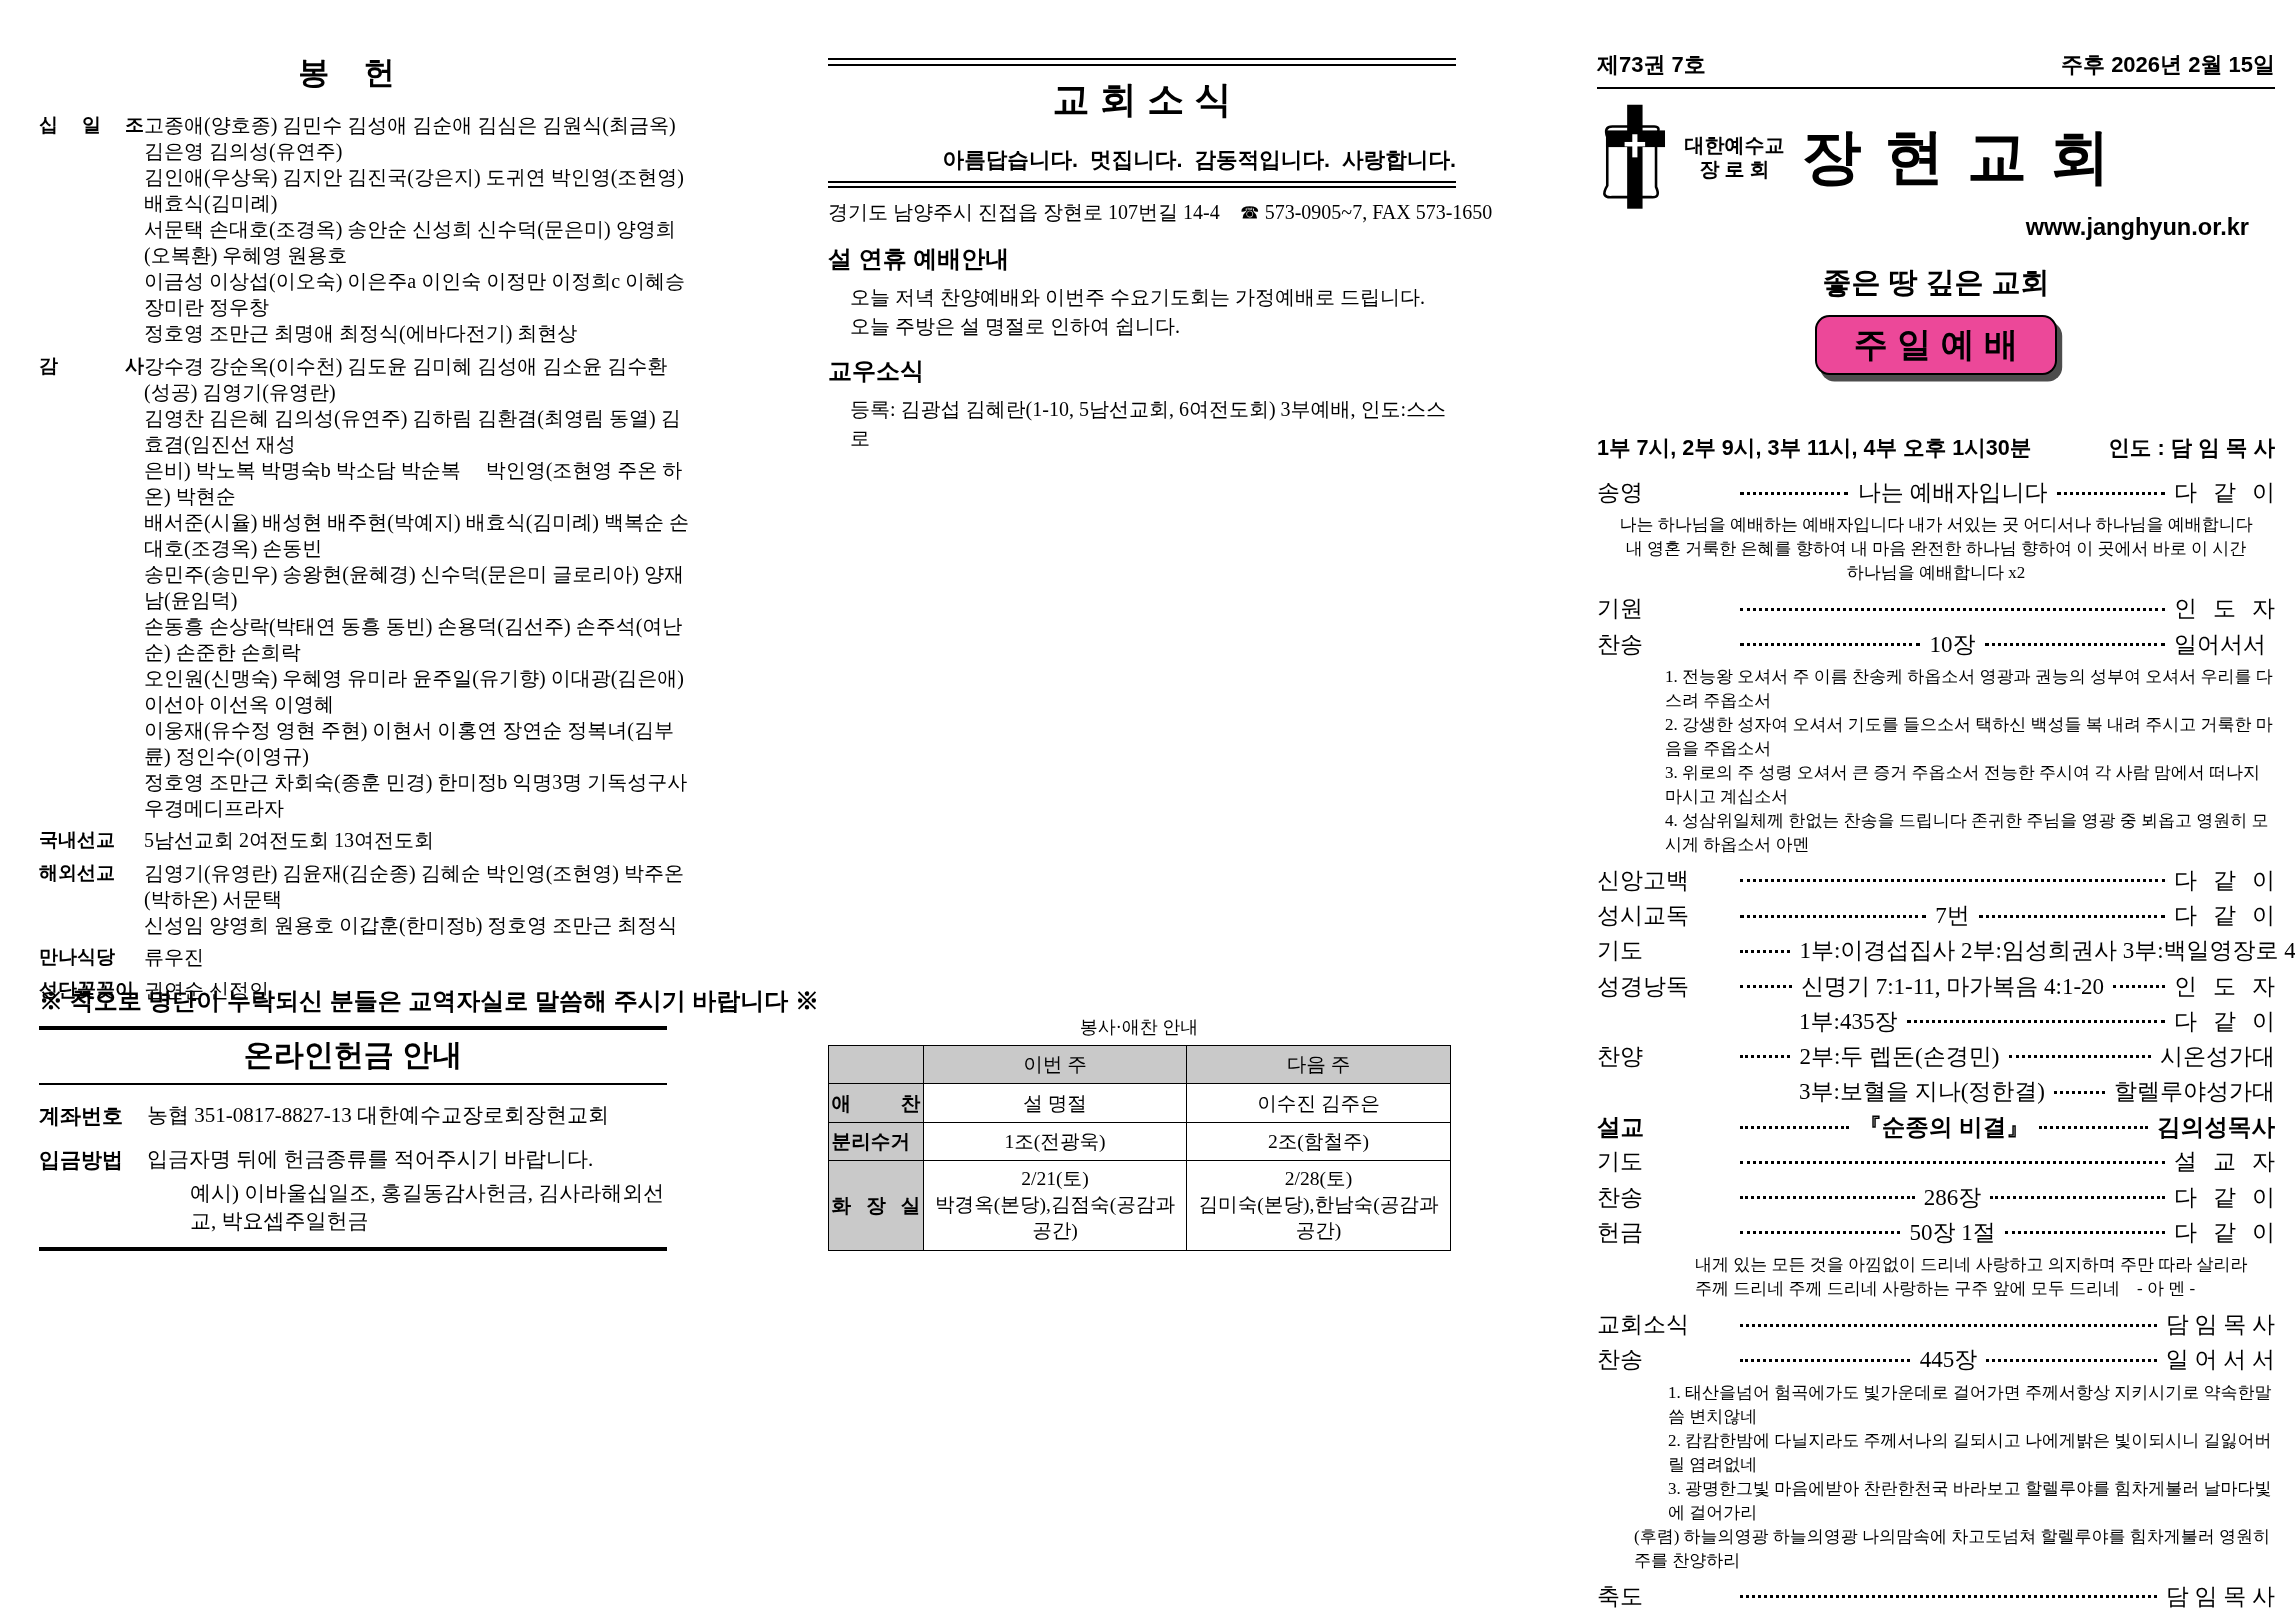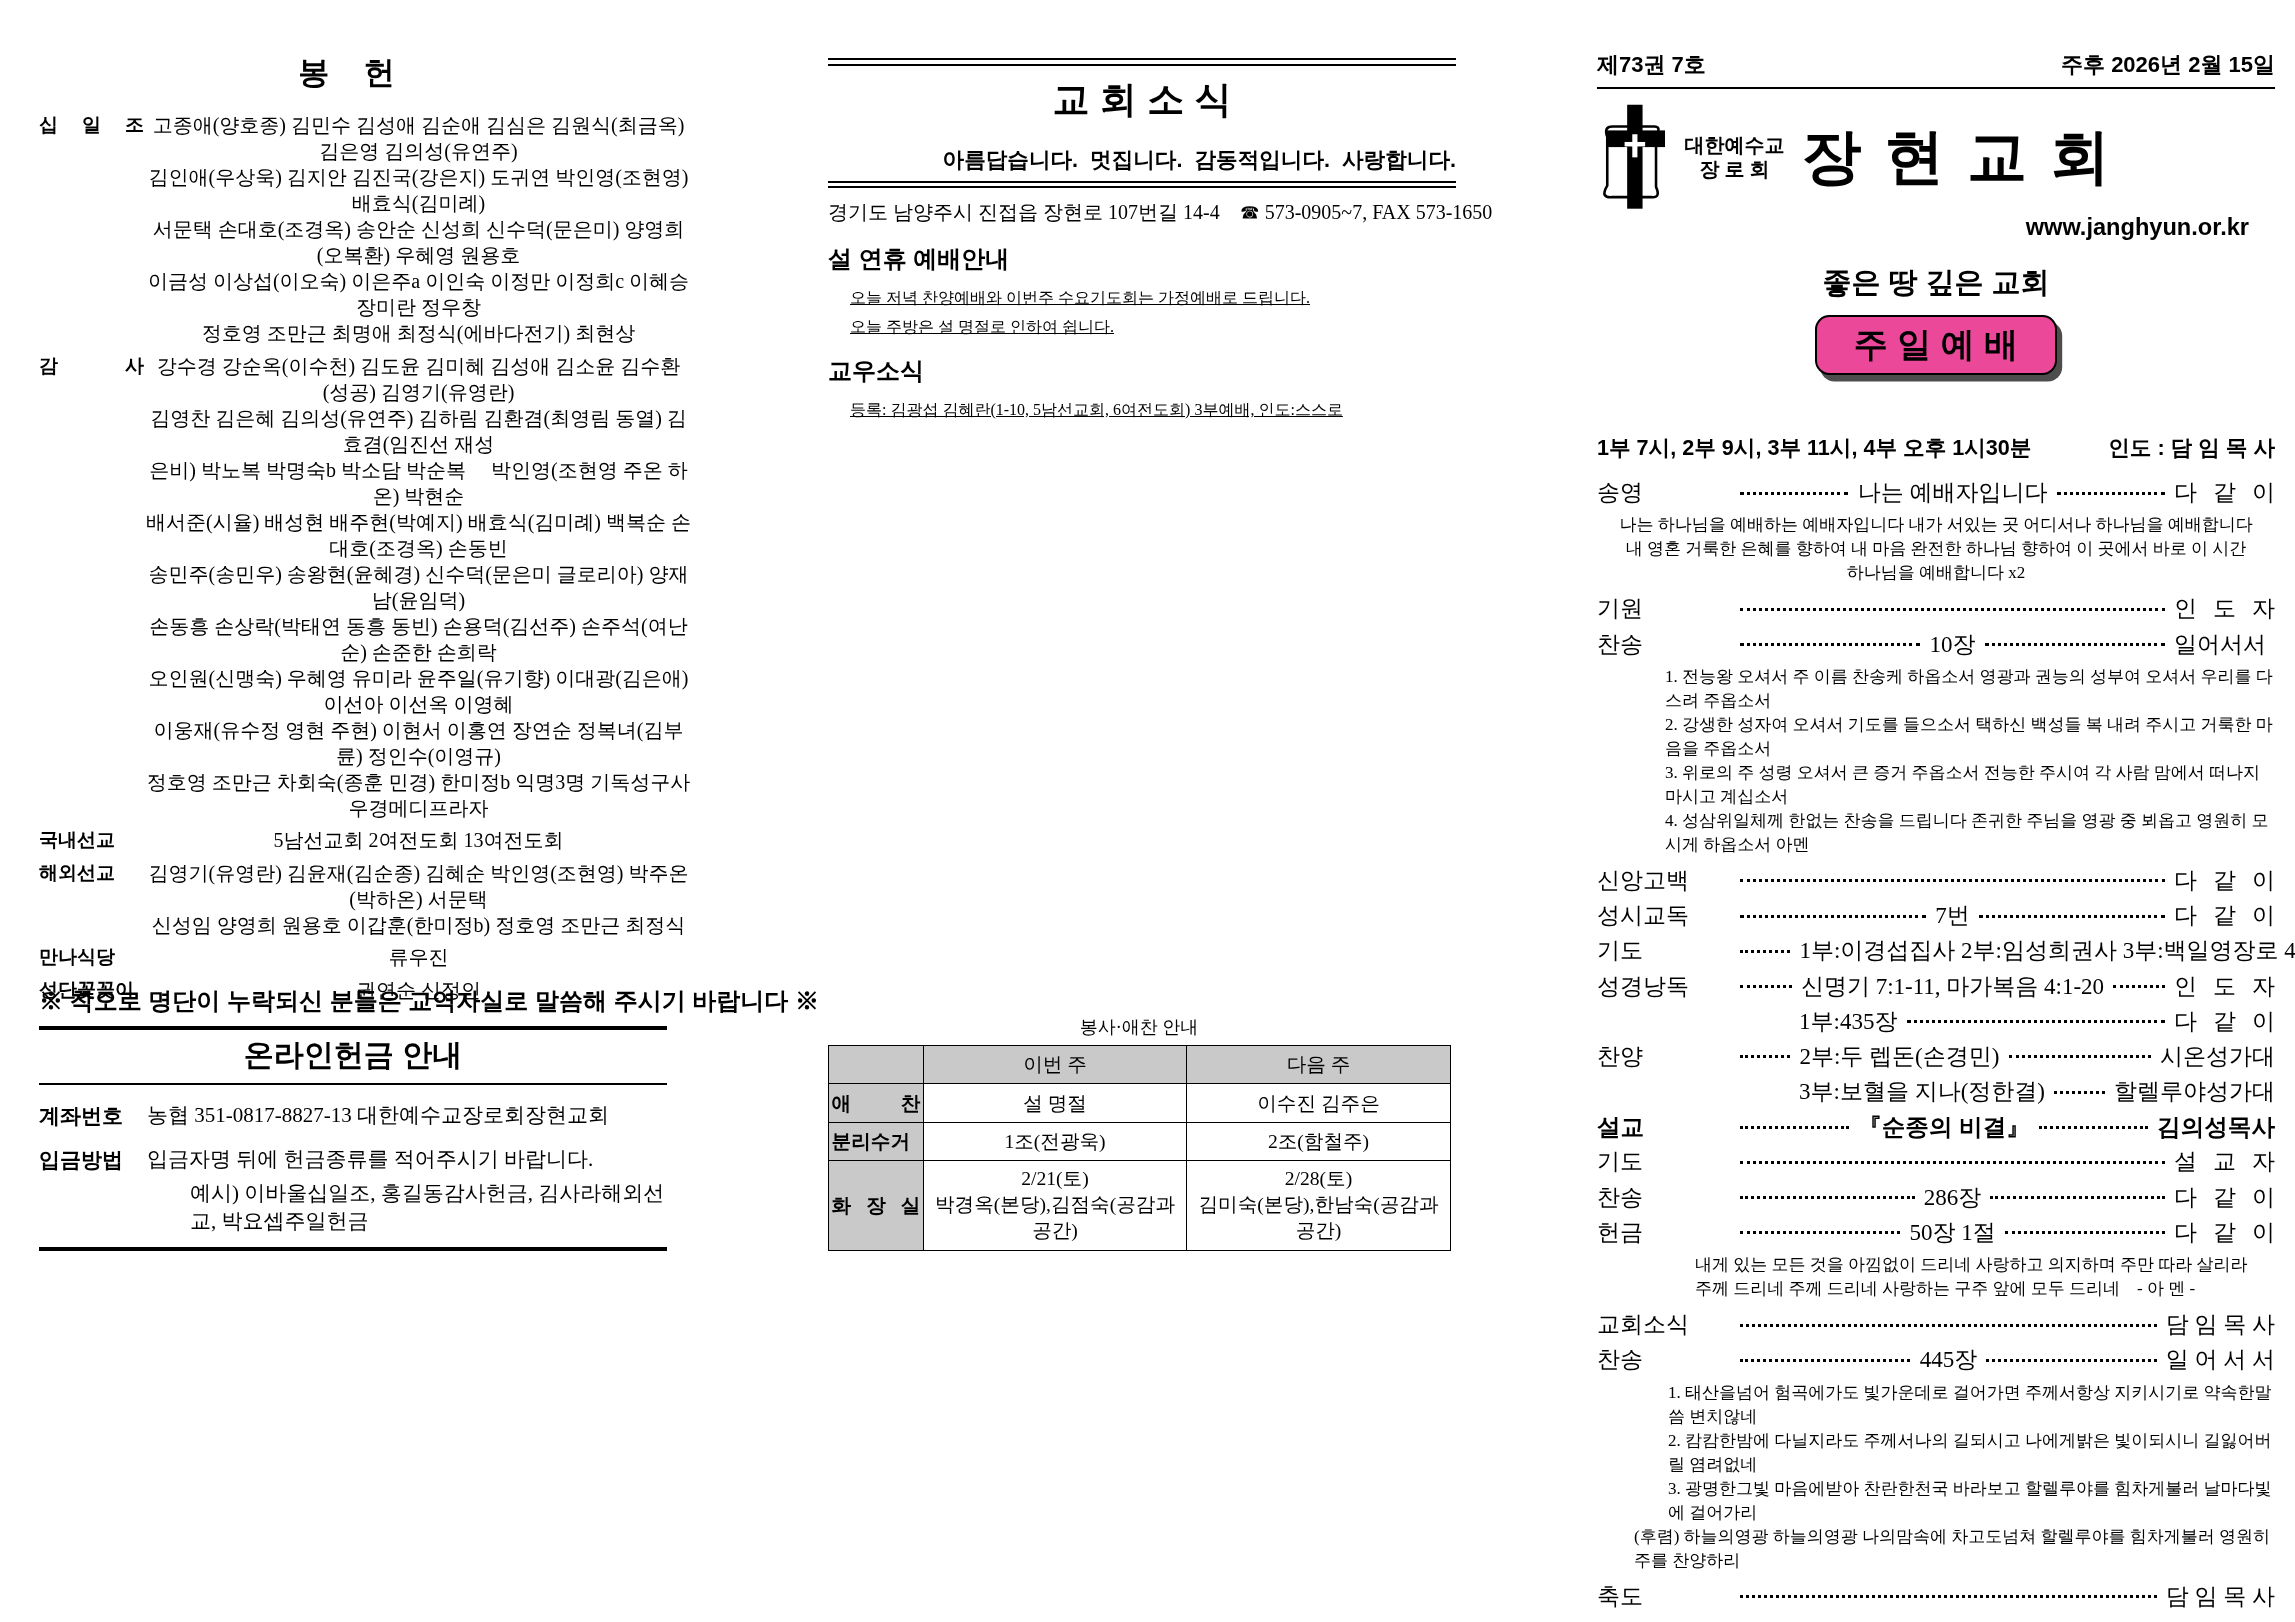--- a/index.html
+++ b/index.html
@@ -7,21 +7,21 @@
        font-family:"Liberation Serif","DejaVu Serif",serif;}
   .col{position:absolute;top:0;}
 
   
   #col-left{left:39px;top:39px;width:654px;}
   .off-title{font-family:"Liberation Sans","DejaVu Sans",sans-serif;font-weight:bold;
              font-size:31px;text-align:center;white-space:pre;margin:13px 39px 18.3px 0;}
   .osec{display:flex;margin-bottom:6.5px;}
   .olabel{flex:0 0 105px;font-family:"Liberation Sans","DejaVu Sans",sans-serif;
           font-weight:bold;font-size:19px;line-height:26px;text-align:justify;text-align-last:justify;}
-  .olines{flex:1;text-align:center;}
+  .olines{flex:1;}
   .oline{font-size:20px;line-height:26px;white-space:pre-wrap;}
   .left-bottom{position:absolute;top:946px;left:0;width:628px;}
   .notice{font-family:Liberation Sans, sans-serif;font-weight:600;
           font-size:24px;text-align:right;margin-bottom:9.2px;white-space:pre;}
   .online-box{border-top:4.6px solid #000;}
   .online-title{font-family:"Liberation Sans","DejaVu Sans",sans-serif;font-weight:bold;
                 font-size:30px;text-align:center;padding:5.2px 0 6.5px 0;border-bottom:2px solid #000;}
   .online-row{display:flex;margin-top:17px;}
   .online-label{flex:0 0 108px;font-family:"Liberation Sans","DejaVu Sans",sans-serif;
                 font-weight:bold;font-size:21px;line-height:27.5px;}
@@ -33,21 +33,21 @@
   #col-mid{left:828px;top:58px;width:628px;}
   .dbl{border-top:2px solid #000;border-bottom:2px solid #000;height:3.9px;}
   .news-head{padding:9.2px 0 6.5px 0;}
   .news-title{font-family:"Liberation Sans","DejaVu Sans",sans-serif;font-weight:bold;
               font-size:37px;text-align:center;white-space:pre;}
   .news-sub{font-family:"Liberation Sans","DejaVu Sans",sans-serif;font-weight:600;
             font-size:21.6px;text-align:right;margin-top:20px;white-space:pre;}
   .news-addr{font-size:20px;text-align:center;margin:10.5px 0 17px 0;white-space:pre;}
   .nsec-head{font-family:"Liberation Sans","DejaVu Sans",sans-serif;font-weight:bold;
              font-size:24px;margin:14.4px 0 7.9px 0;}
-  .nsec-line{font-size:16px;line-height:29px;padding-left:22px;text-decoration:underline;}
+  .nsec-line{font-size:20px;line-height:29px;padding-left:22px;}
   .serve-table-wrap{position:absolute;top:957px;left:0;width:622px;}
   .serve-title{font-size:18px;text-align:center;margin-bottom:6px;}
   table.serve{border-collapse:collapse;width:100%;table-layout:fixed;}
   table.serve td{border:1.3px solid #000;font-size:19.6px;text-align:center;padding:5.2px 2.6px;}
   td.gray{background:#c9c9c9;}
   td.hl{font-family:"Liberation Sans","DejaVu Sans",sans-serif;font-weight:600;
         text-align:justify;text-align-last:justify;padding:5.2px 11.8px;}
   .two-line div{line-height:26px;}
 
   

